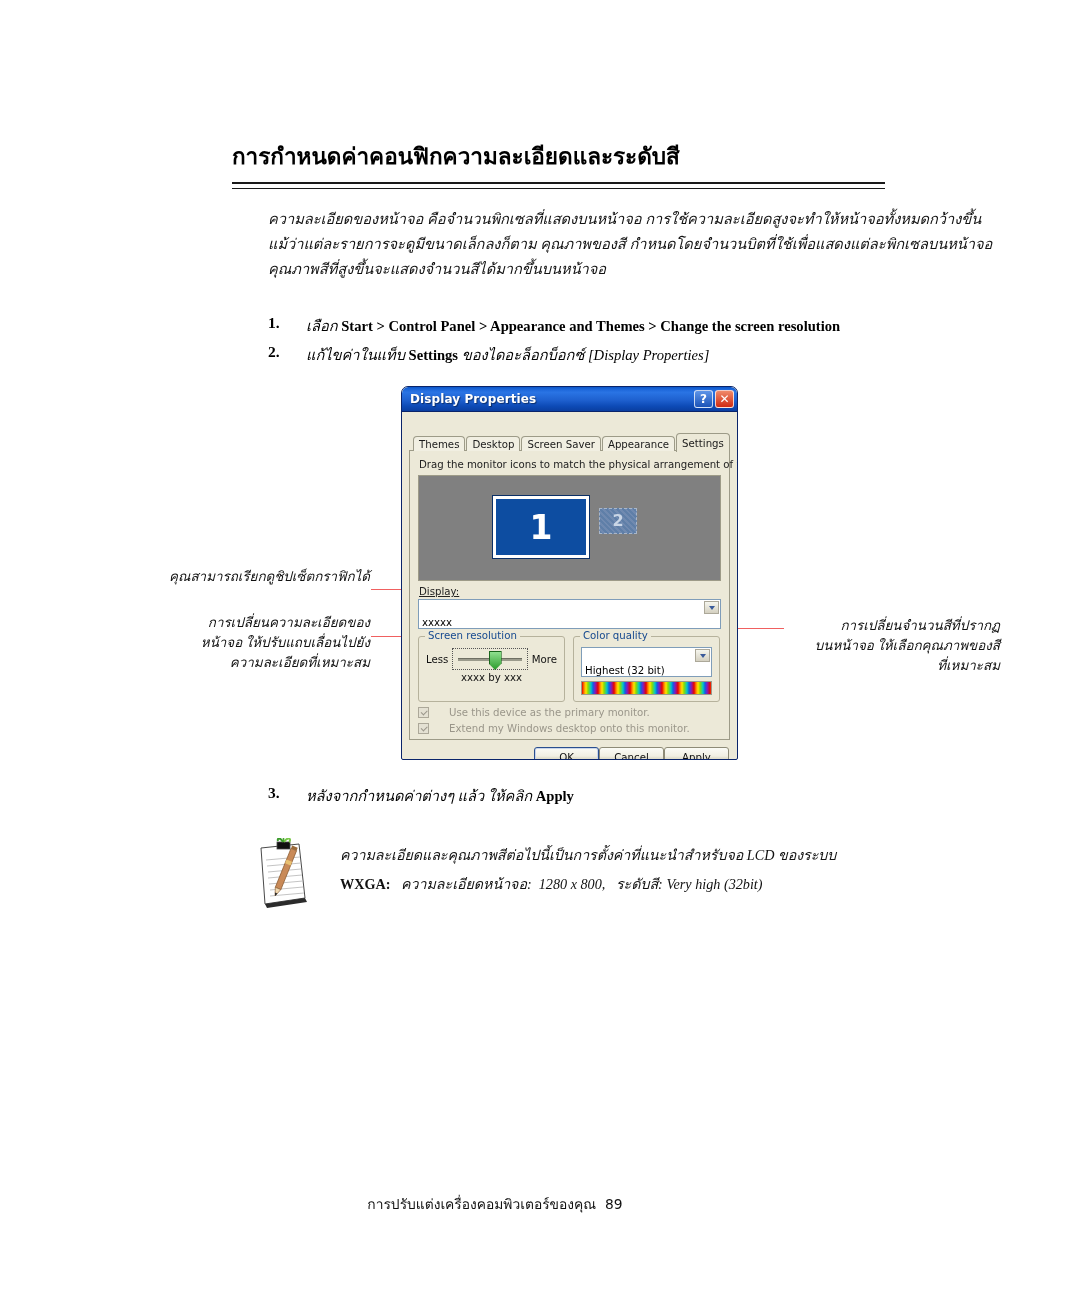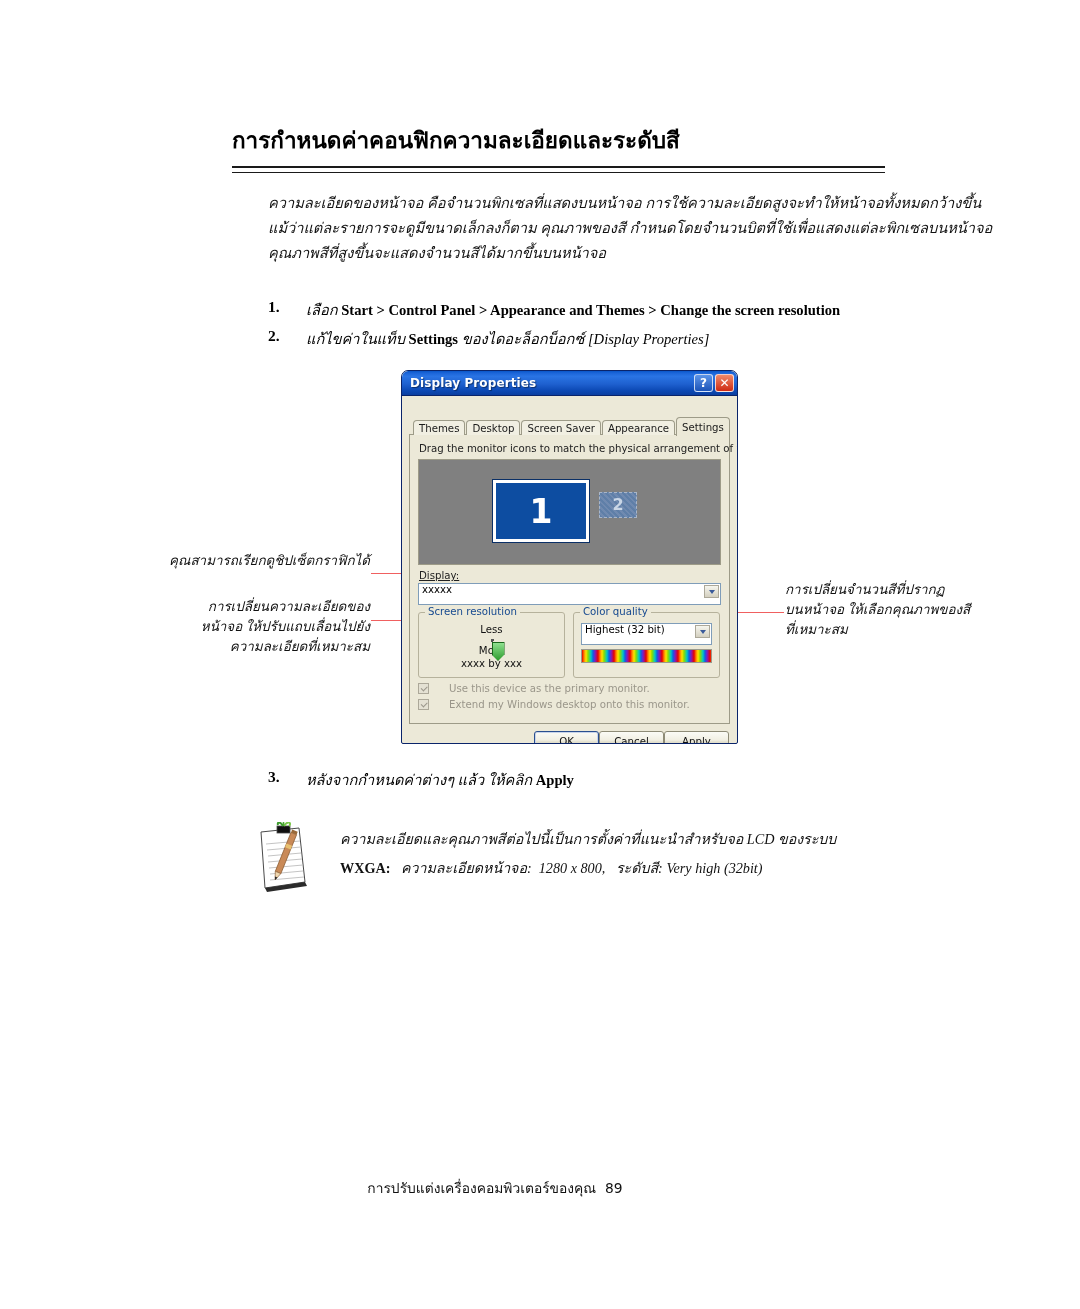--- a/index.html
+++ b/index.html
@@ -13,20 +13,21 @@
     position: relative;
     font-family: "Liberation Serif", serif;
     color: #000;
     overflow: hidden;
   }
 
   .page {
     position: absolute;
     inset: 0;
     background: #fff;
+    margin-top: 16px;
   }
 
   
   .doc-heading {
     position: absolute;
     left: 232px;
     top: 126px;
     width: 660px;
     font-family: "DejaVu Sans", sans-serif;
     font-weight: bold;
@@ -100,22 +101,22 @@
   }
   #callout-left-1 {
     left: 140px; top: 551px; width: 230px;
     text-align: right;
   }
   #callout-left-2 {
     left: 140px; top: 597px; width: 230px;
     text-align: right;
   }
   #callout-right-1 {
-    left: 785px; top: 580px; width: 215px;
-    text-align: left;
+    left: 785px; top: 600px; width: 215px;
+    text-align: right;
   }
 
   .lead-line {
     position: absolute;
     height: 0;
     border-top: 1.4px solid #f06060;
   }
   #lead-1 { left: 371px; top: 573px; width: 77px; }
   #lead-2 { left: 371px; top: 620px; width: 77px; }
   #lead-3 { left: 718px; top: 612px; width: 66px; }
@@ -262,25 +263,25 @@
 
   .field-label {
     font-size: 10.2px;
     color: #222;
     margin: 5px 0 2px 1px;
   }
   .field-label u { text-decoration: underline; }
 
   .combo {
     position: relative;
-    height: 22px;
+    height: 30px;
     background: #fff;
     border: 1px solid #7f9db9;
     display: flex;
-    align-items: flex-start;
+    align-items: flex-end;
     box-sizing: border-box;
     font-size: 10.2px;
     color: #000;
     padding-left: 3px;
   }
   .combo .arrow {
     position: absolute;
     right: 1px; top: 1px;
     width: 15px; height: 13px;
     background: linear-gradient(180deg,#f6f6ef,#d4d0c0);
@@ -318,21 +319,20 @@
     color: #16498f;
   }
   .gb-res { width: 147px; height: 66px; }
   .gb-color { width: 147px; height: 66px; }
 
   .slider-row {
     display: flex;
     align-items: center;
     gap: 4px;
     margin-top: 1px;
-    flex-direction: column;
   }
   .slider-lbl { font-size: 10.2px; color: #111; }
   .slider-track-wrap {
     position: relative;
     flex: 1;
     height: 22px;
     border: 1px dotted #555;
     display: flex;
     align-items: center;
     box-sizing: border-box;

